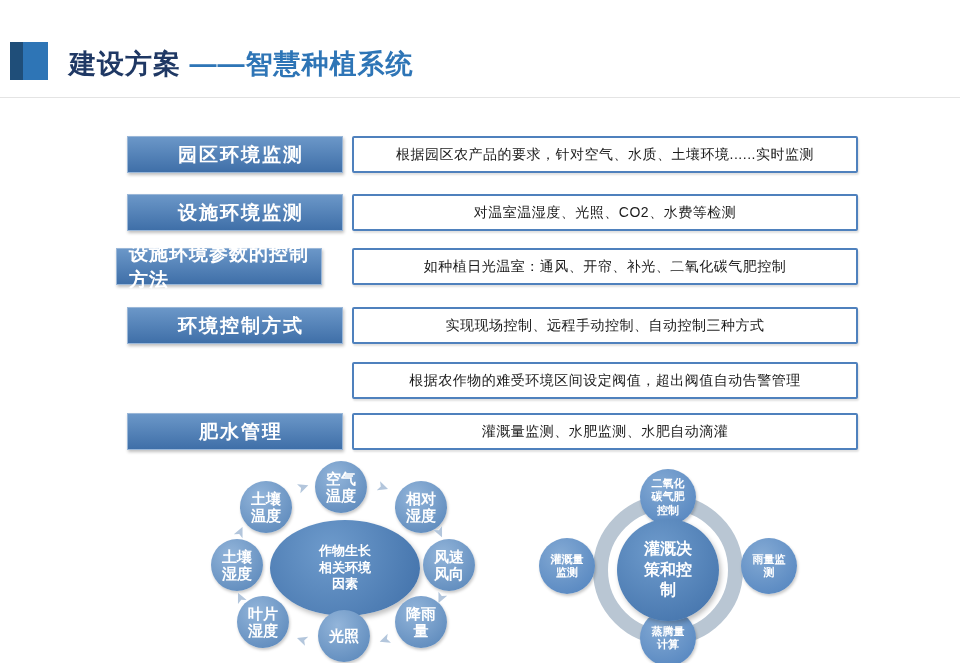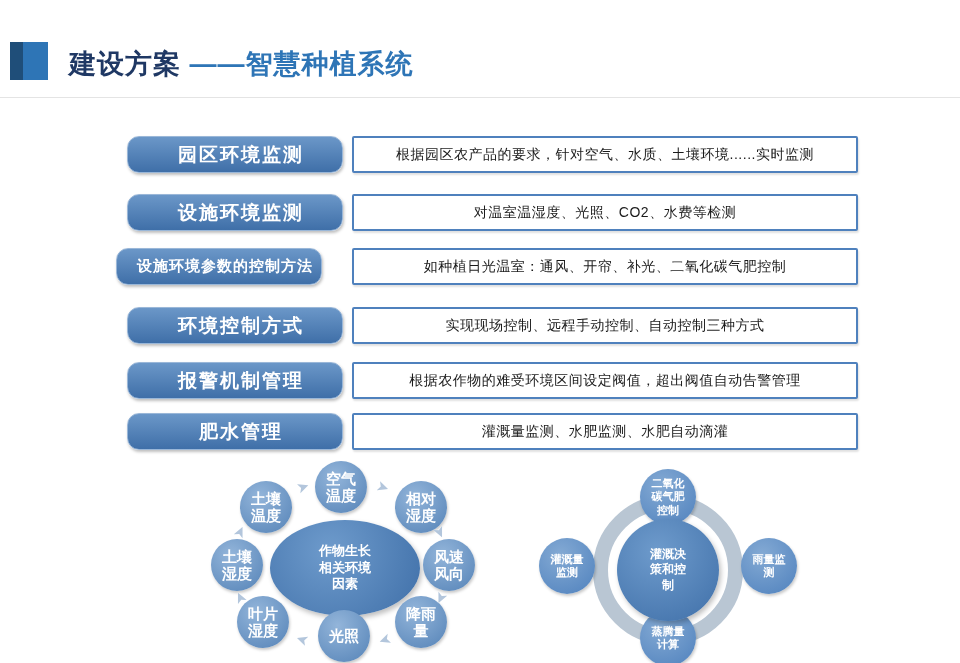--- a/index.html
+++ b/index.html
@@ -12,26 +12,26 @@
   .header-mark .mark-dark{position:absolute;left:0;top:0;width:13px;height:38px;background:#1f4e79;}
   .header-mark .mark-light{position:absolute;left:13px;top:0;width:25px;height:38px;background:#2e75b6;}
   .slide-title{position:absolute;left:62px;top:46px;font-size:27px;font-weight:bold;letter-spacing:1px;white-space:nowrap;margin-left:7px;}
   .title-primary{color:#1f3864;}
   .title-secondary{color:#2e75b6;}
   .header-rule{position:absolute;left:0;top:97px;width:960px;height:1px;background:#e4e4e4;}
   
   .row-label{
     position:absolute;left:127px;width:216px;height:37px;box-sizing:border-box;
     background:linear-gradient(#6b97c8,#3f6fa8);
-    border:1px solid #9ab7d8;border-radius:12px;
+    border:1px solid #9ab7d8;border-radius:0;
     box-shadow:1px 2px 3px rgba(0,0,0,0.25);
     color:#fff;font-weight:bold;font-size:19px;letter-spacing:2px;
     display:flex;align-items:center;justify-content:center;padding-left:12px;
   }
-  .row-label.wide{left:116px;width:206px;font-size:15px;letter-spacing:1px;}
+  .row-label.wide{left:116px;width:206px;font-size:19px;letter-spacing:1px;}
   .row-desc{
     position:absolute;left:352px;width:506px;height:37px;box-sizing:border-box;
     background:#fff;border:2px solid #4f81bd;border-radius:2px;
     box-shadow:1px 2px 2px rgba(0,0,0,0.12);
     color:#1a1a1a;font-size:14px;letter-spacing:0.5px;
     display:flex;align-items:center;justify-content:center;text-align:center;
   }
   
   .env-center{
     position:absolute;left:270px;top:520px;width:150px;height:96px;border-radius:50%;
@@ -55,21 +55,21 @@
   }
   
   .irr-ring{
     position:absolute;left:593px;top:495px;width:150px;height:150px;box-sizing:border-box;
     border:15px solid #b9c6d3;border-radius:50%;
   }
   .irr-center{
     position:absolute;left:617px;top:519px;width:102px;height:102px;border-radius:50%;
     background:radial-gradient(circle at 40% 32%,#6e9bcc,#3f6fa8);
     box-shadow:2px 3px 5px rgba(0,0,0,0.25);
-    color:#fff;font-weight:bold;font-size:12px;line-height:1.3;
+    color:#fff;font-weight:bold;font-size:16px;line-height:1.3;
     display:flex;align-items:center;justify-content:center;text-align:center;
   }
   .irr-center span{display:inline-block;width:3.2em;}
   .irr-node{
     position:absolute;width:56px;height:56px;border-radius:50%;
     background:radial-gradient(circle at 38% 30%,#84aad4,#4f81bd);
     box-shadow:1px 2px 3px rgba(0,0,0,0.22);
     color:#fff;font-weight:bold;font-size:11px;line-height:1.2;
     display:flex;align-items:center;justify-content:center;text-align:center;
   }
@@ -95,21 +95,20 @@
 
   <div class="row-label" style="top:194px">设施环境监测</div>
   <div class="row-desc" style="top:194px">对温室温湿度、光照、CO2、水费等检测</div>
 
   <div class="row-label wide" style="top:248px">设施环境参数的控制方法</div>
   <div class="row-desc" style="top:248px">如种植日光温室：通风、开帘、补光、二氧化碳气肥控制</div>
 
   <div class="row-label" style="top:307px">环境控制方式</div>
   <div class="row-desc" style="top:307px">实现现场控制、远程手动控制、自动控制三种方式</div>
 
-  <div class="row-label" style="top:362px">报警机制管理</div>
   <div class="row-desc" style="top:362px">根据农作物的难受环境区间设定阀值，超出阀值自动告警管理</div>
 
   <div class="row-label" style="top:413px">肥水管理</div>
   <div class="row-desc" style="top:413px">灌溉量监测、水肥监测、水肥自动滴灌</div>
 
   <div>
     <div class="env-center">
       <span>作物生长相关环境因素</span>
     </div>
 

